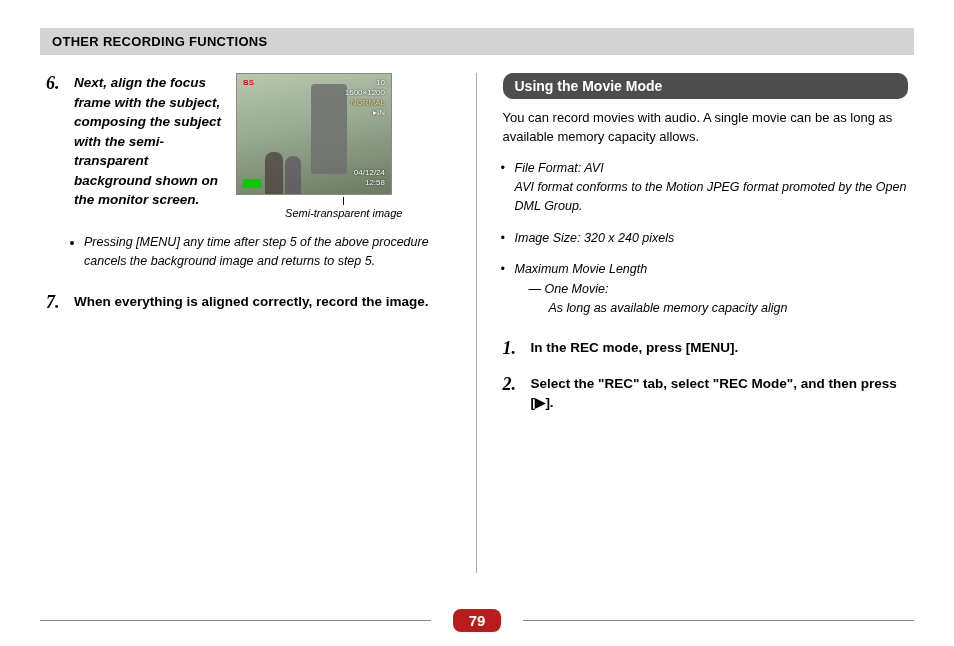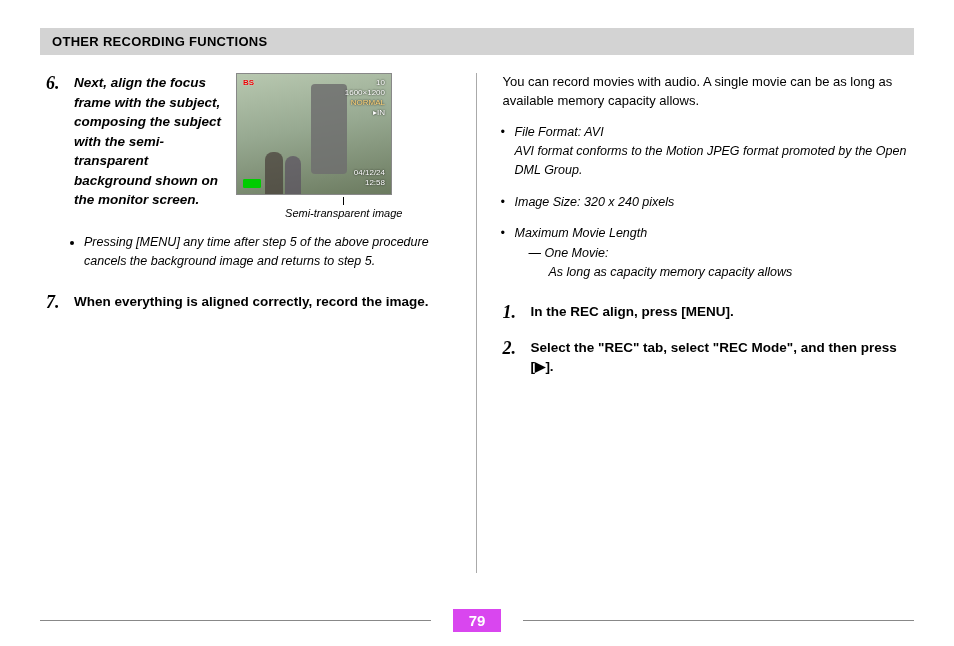--- a/index.html
+++ b/index.html
@@ -91,26 +91,27 @@
     margin-bottom: 10px;
   }
   .intro { font-size: 13px; line-height: 1.45; margin-bottom: 1px; }
   .footer {
     position: absolute;
     bottom: 14px; left: 40px; right: 40px;
     display: flex; align-items: center;
   }
   .footer .rule { flex:1; border-top: 1px solid #888; }
   .page-badge {
-    background: #d946ef;
+    background: #b91c1c;
     color: #fff;
     font-weight: bold;
     font-size: 15px;
     padding: 3px 16px;
     margin: 0 22px;
+    border-radius: 8px;
   }
 </style>
 </head>
 <body>
 
 <div class="header-bar">OTHER RECORDING FUNCTIONS</div>
 
 <div class="columns">
 
   <div class="col col-left">
@@ -150,42 +151,43 @@
     </ul>
 
     <div class="step">
       <div class="step-num">7.</div>
       <div class="step-body step-main">When everything is aligned correctly, record the image.</div>
     </div>
 
   </div>
 
   <div class="col col-right">
+    <div class="section-pill">Using the Movie Mode</div>
     <p class="intro">You can record movies with audio. A single movie can be as long as available memory capacity allows.</p>
 
     <ul class="rbul">
       <li>
         <span>File Format: AVI</span><br>
         <span>AVI format conforms to the Motion JPEG format promoted by the Open DML Group.</span>
       </li>
       <li>Image Size: 320 x 240 pixels</li>
       <li>
         <span>Maximum Movie Length</span>
         <div class="sub-dash">
           <div class="dash-row">
             <span>— One Movie:</span>
           </div>
-          <div style="padding-left:20px">As long as capacity memory capacity allows</div>
+          <div style="padding-left:20px">As long as available memory capacity align</div>
         </div>
       </li>
     </ul>
 
     <div class="step">
       <div class="step-num">1.</div>
-      <div class="step-body step-main">In the REC align, press [MENU].</div>
+      <div class="step-body step-main">In the REC mode, press [MENU].</div>
     </div>
 
     <div class="step">
       <div class="step-num">2.</div>
       <div class="step-body step-main">Select the "REC" tab, select "REC Mode", and then press [▶].</div>
     </div>
   </div>
 </div>
 
 <div class="footer">

